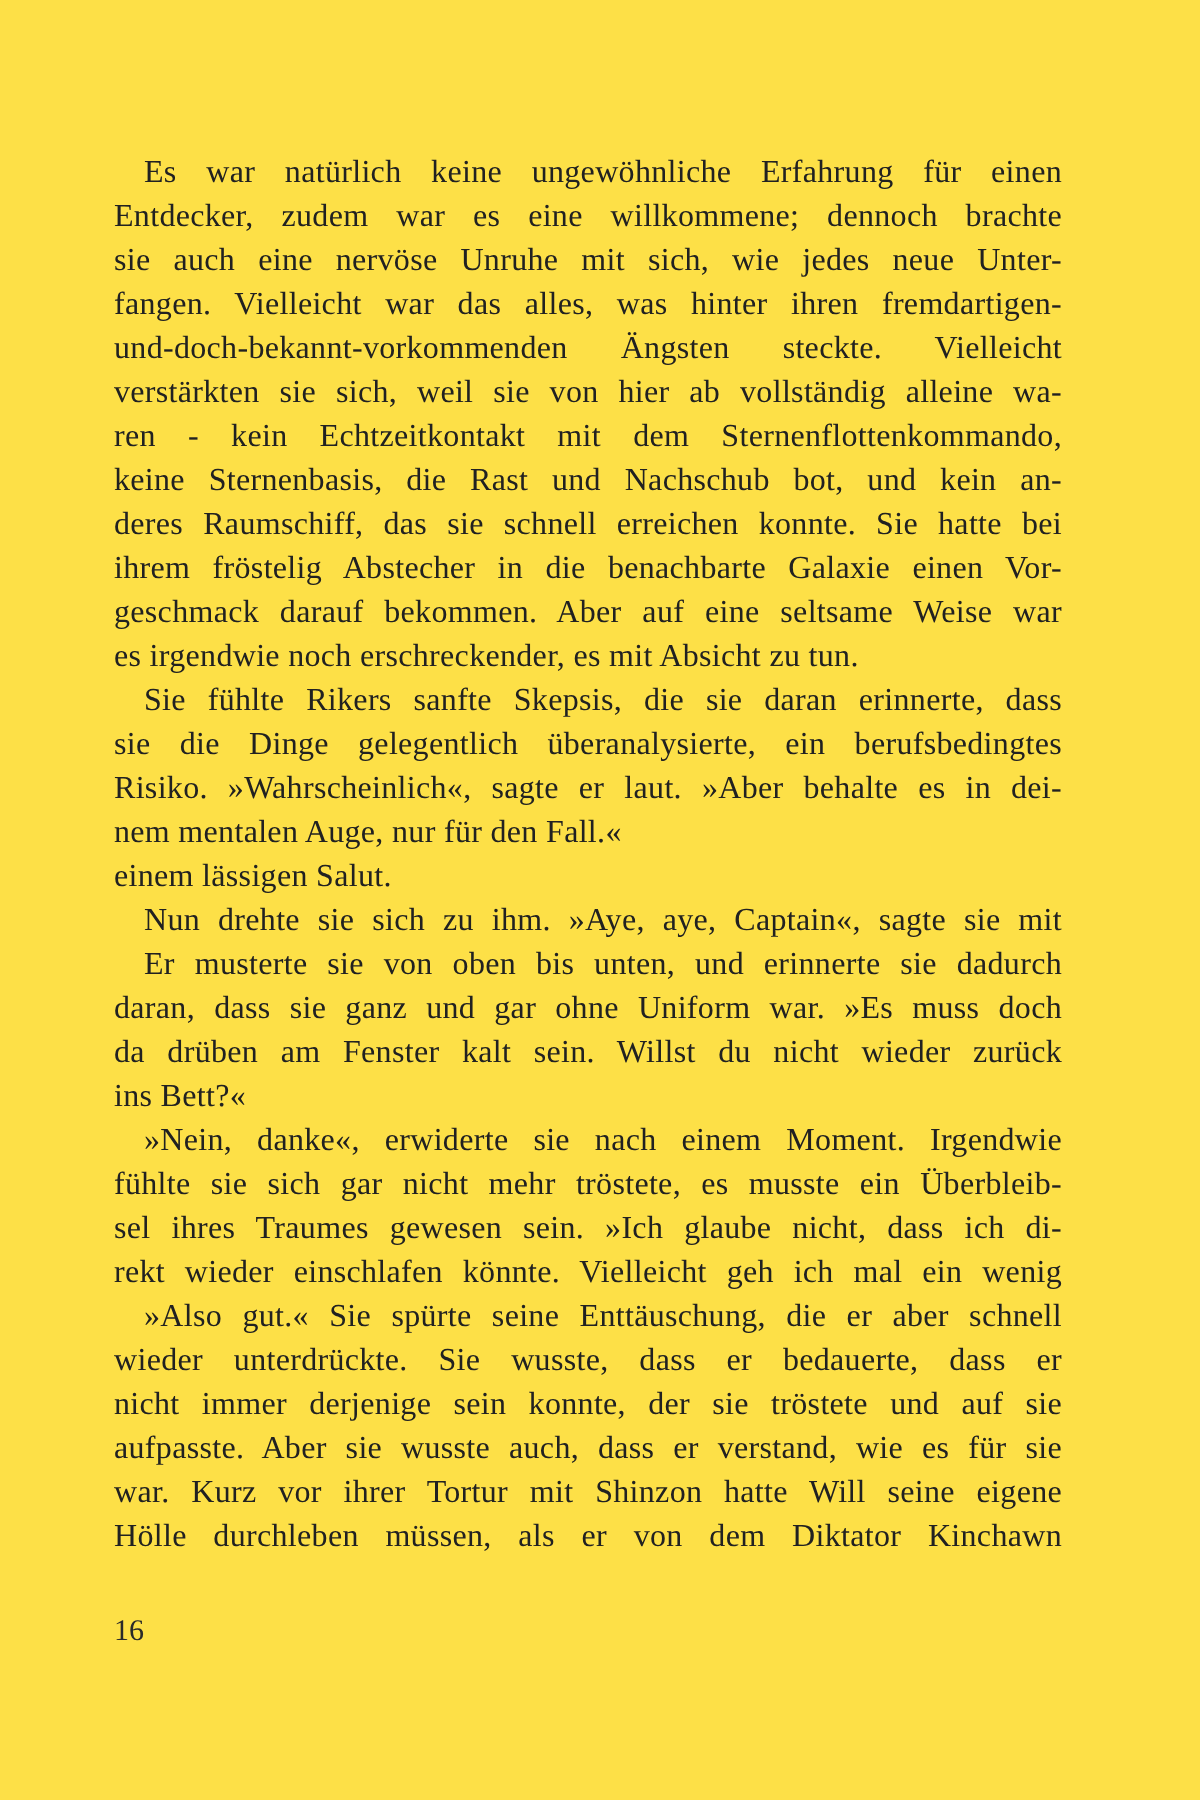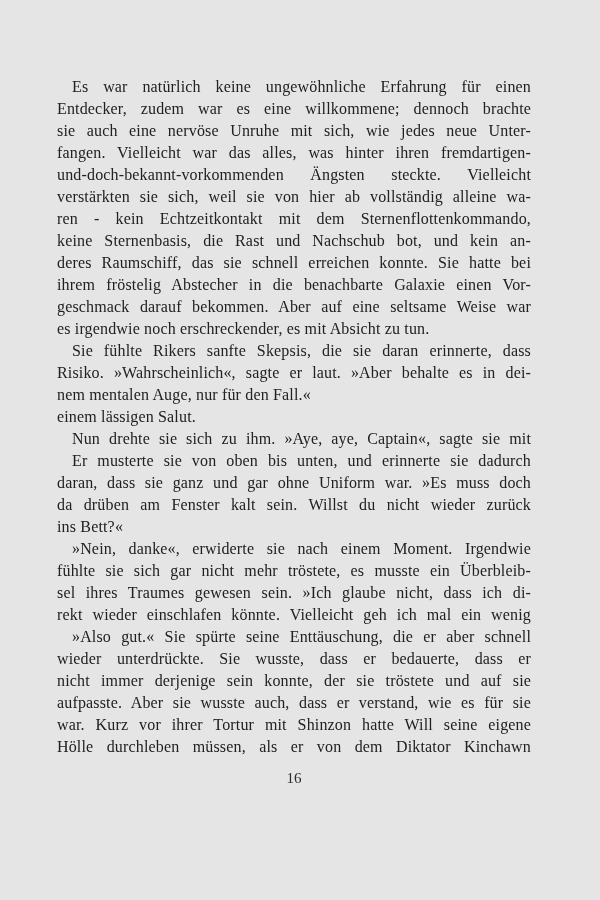--- a/index.html
+++ b/index.html
@@ -4,21 +4,21 @@
 <style>
   html, body {
     margin: 0;
     padding: 0;
     background: #ffffff;
   }
   .page {
     position: relative;
     width: 600px;
     height: 900px;
-    background: #e5e5e5;
+    background: #fde047;
     box-sizing: border-box;
     padding: 76px 69px 0 57px;
     overflow: hidden;
   }
   .text-block {
     width: 474px;
   }
   .line {
     font-family: "Liberation Serif", "DejaVu Serif", serif;
     font-size: 16px;
@@ -33,22 +33,22 @@
   .line.last {
     text-align: left;
     text-align-last: left;
   }
   .line.indent {
     text-indent: 15px;
   }
   .line .italic {
   }
   .page-number {
-    margin-top: 12px;
-    text-align: center;
+    margin-top: 28px;
+    text-align: left;
     font-family: "Liberation Serif", "DejaVu Serif", serif;
     font-size: 15px;
     color: #2a2a2a;
     font-variant-numeric: oldstyle-nums;
   }
 </style>
 </head>
 <body>
 
 <div class="page">
@@ -59,20 +59,21 @@
       <div class="line"><span>fangen. Vielleicht war das alles, was hinter ihren fremdartigen-</span></div>
       <div class="line"><span>und-doch-bekannt-vorkommenden Ängsten steckte. Vielleicht</span></div>
       <div class="line"><span>verstärkten sie sich, weil sie von hier ab vollständig alleine wa-</span></div>
       <div class="line"><span>ren - kein Echtzeitkontakt mit dem Sternenflottenkommando,</span></div>
       <div class="line"><span>keine Sternenbasis, die Rast und Nachschub bot, und kein an-</span></div>
       <div class="line"><span>deres Raumschiff, das sie schnell erreichen konnte. Sie hatte bei</span></div>
       <div class="line"><span>ihrem fröstelig Abstecher in die benachbarte Galaxie einen Vor-</span></div>
       <div class="line"><span>geschmack darauf bekommen. Aber auf eine seltsame Weise war</span></div>
       <div class="line last"><span>es irgendwie noch erschreckender, es </span><span class="italic">mit Absicht</span><span> zu tun.</span></div>
       <div class="line indent"><span>Sie fühlte Rikers sanfte Skepsis, die sie daran erinnerte, dass</span></div>
+      <div class="line"><span>sie die Dinge gelegentlich überanalysierte, ein berufsbedingtes</span></div>
       <div class="line"><span>Risiko. »Wahrscheinlich«, sagte er laut. »Aber behalte es in dei-</span></div>
       <div class="line last"><span>nem mentalen Auge, nur für den Fall.«</span></div>
       <div class="line last"><span>einem lässigen Salut.</span></div>
       <div class="line indent"><span>Nun drehte sie sich zu ihm. »Aye, aye, Captain«, sagte sie mit</span></div>
       <div class="line indent"><span>Er musterte sie von oben bis unten, und erinnerte sie dadurch</span></div>
       <div class="line"><span>daran, dass sie ganz und gar ohne Uniform war. »Es muss doch</span></div>
       <div class="line"><span>da drüben am Fenster kalt sein. Willst du nicht wieder zurück</span></div>
       <div class="line last"><span>ins Bett?«</span></div>
       <div class="line indent"><span>»Nein, danke«, erwiderte sie nach einem Moment. Irgendwie</span></div>
       <div class="line"><span>fühlte sie sich gar nicht mehr tröstete, es musste ein Überbleib-</span></div>

